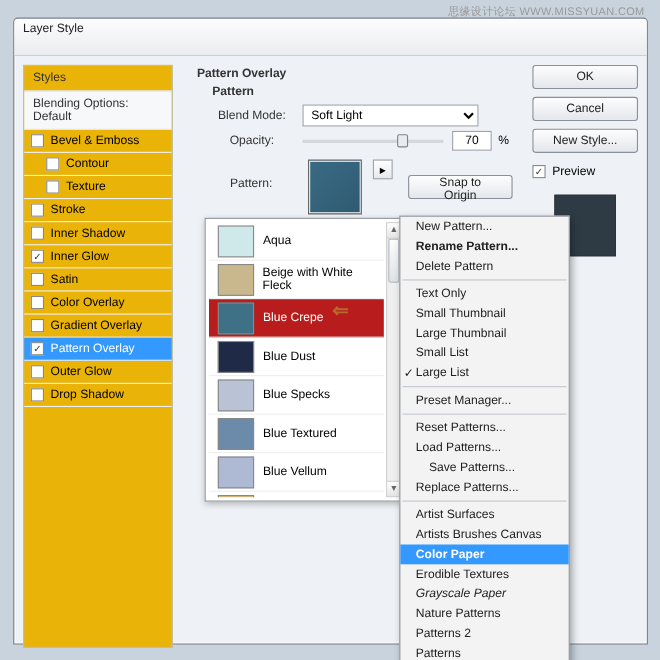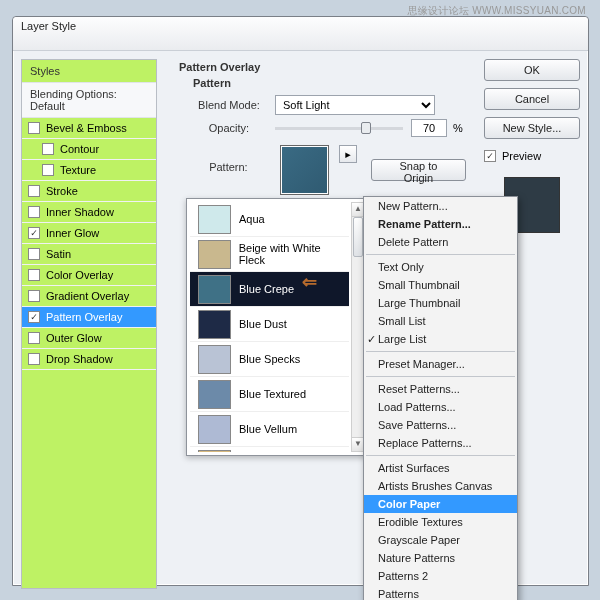--- a/index.html
+++ b/index.html
@@ -1,21 +1,21 @@
 <!DOCTYPE html>
 <html><head>
 <meta charset="utf-8">
 <style>
 *{box-sizing:border-box;font-family:"Segoe UI",Tahoma,sans-serif;font-size:11px;margin:0;padding:0}
 body{background:#c8d3de;width:600px;height:600px;position:relative;overflow:hidden}
 .watermark{position:absolute;right:14px;top:4px;color:#999;font-size:10px;letter-spacing:.3px}
 .dialog{position:absolute;left:12px;top:16px;width:577px;height:570px;background:#eef1f5;border:1px solid #7a7f87;border-radius:4px 4px 0 0;box-shadow:0 0 0 1px #fff inset}
 .titlebar{height:34px;background:linear-gradient(#fdfdfe,#eaecef);border-bottom:1px solid #cacfd6;border-radius:4px 4px 0 0;padding:3px 8px;font-weight:400;color:#222}
 .content{display:flex;padding:8px;height:calc(100% - 22px)}
-.left{width:136px;border:1px solid #b8bdc5;background:#bef264;padding:0}
+.left{width:136px;border:1px solid #b8bdc5;background:#eab308;padding:0}
 .left-head{padding:5px 8px;border-bottom:1px solid #e1e4e9;color:#333}
 .left-sub{padding:5px 8px;border-bottom:1px solid #e1e4e9;color:#333;background:#f7f8fa}
 .ls-item{display:flex;align-items:center;padding:4px 6px;border-bottom:1px solid #f0f1f4;cursor:default}
 .ls-item.selected{background:#3399ff;color:#fff}
 .chk{width:12px;height:12px;border:1px solid #888;background:#fff;margin-right:6px;display:inline-flex;align-items:center;justify-content:center;font-size:9px;color:#333}
 .indent{margin-left:14px}
 .middle{flex:1;padding:0 12px;position:relative}
 .section-title{font-weight:700;color:#333;margin:2px 0 4px 10px}
 .sub-title{font-weight:700;color:#333;margin-left:24px;margin-bottom:6px}
 .row{display:flex;align-items:center;margin:4px 0;padding-left:22px}
@@ -29,21 +29,21 @@
 .tiny-btn{width:18px;height:18px;border:1px solid #9ca3ad;background:linear-gradient(#fff,#e6e9ed);margin-left:10px}
 .btn{height:22px;border:1px solid #8a9099;background:linear-gradient(#fdfdfe,#e4e7eb);border-radius:3px;padding:0 12px;color:#222}
 .right{width:102px;display:flex;flex-direction:column;gap:7px;padding-left:6px}
 .right .btn{width:96px}
 .prev-row{display:flex;align-items:center;margin-top:4px}
 .preview-box{width:56px;height:56px;background:#2e3b45;border:1px solid #333;margin:8px auto 0}
 .pattern-picker{position:absolute;left:186px;top:198px;width:182px;height:258px;background:#fff;border:1px solid #8e939b;box-shadow:0 2px 6px rgba(0,0,0,.25)}
 .pp-list{position:absolute;left:3px;top:3px;right:18px;bottom:3px;overflow:hidden}
 .pp-item{display:flex;align-items:center;height:35px;border-bottom:1px solid #eee}
 .pp-sw{width:33px;height:29px;border:1px solid #888;margin:0 8px}
-.pp-item.sel{background:#0f172a;color:#fff}
+.pp-item.sel{background:#b91c1c;color:#fff}
 .gear-btn{position:absolute;right:-22px;top:4px;width:18px;height:18px;border:1px solid #9ca3ad;background:linear-gradient(#fff,#e6e9ed);border-radius:2px;font-size:10px;text-align:center;line-height:15px}
 .arrow{position:absolute;width:34px;height:14px;color:#b56a2d;font-size:18px;font-weight:700}
 .context{position:absolute;left:363px;top:196px;width:155px;background:#f3f3f3;border:1px solid #8a8f97;box-shadow:2px 3px 7px rgba(0,0,0,.35)}
 .ci{padding:3px 14px;color:#222;white-space:nowrap}
 .ci.sel{background:#3399ff;color:#fff}
 .sep{height:1px;background:#c2c6cc;margin:3px 2px}
 .check{position:absolute;left:3px}
 .scrollbar{position:absolute;right:2px;top:3px;bottom:3px;width:14px;background:#efefef;border:1px solid #cfcfcf}
 .sbt{width:100%;height:14px;background:linear-gradient(#fff,#e5e5e5);border-bottom:1px solid #cfcfcf;text-align:center;font-size:8px;line-height:12px;color:#666}
 .sbb{position:absolute;bottom:0;width:100%;height:14px;background:linear-gradient(#fff,#e5e5e5);border-top:1px solid #cfcfcf;text-align:center;font-size:8px;line-height:12px;color:#666}
@@ -202,24 +202,24 @@
     <div class="ci" style="position: relative;"><span>Text Only</span></div>
     <div class="ci" style="position: relative;"><span>Small Thumbnail</span></div>
     <div class="ci" style="position: relative;"><span>Large Thumbnail</span></div>
     <div class="ci" style="position: relative;"><span>Small List</span></div>
     <div class="ci" style="position: relative;"><span class="check">✓</span><span>Large List</span></div>
     <div class="sep"></div>
     <div class="ci" style="position: relative;"><span>Preset Manager...</span></div>
     <div class="sep"></div>
     <div class="ci" style="position: relative;"><span>Reset Patterns...</span></div>
     <div class="ci" style="position: relative;"><span>Load Patterns...</span></div>
-    <div class="ci" style="position: relative;"><span>Save Patterns...</span></div>
+    <div class="ci" style="position: relative; margin-left: 12px;"><span>Save Patterns...</span></div>
     <div class="ci" style="position: relative;"><span>Replace Patterns...</span></div>
     <div class="sep"></div>
     <div class="ci" style="position: relative;"><span>Artist Surfaces</span></div>
     <div class="ci" style="position: relative;"><span>Artists Brushes Canvas</span></div>
     <div class="ci sel" style="position: relative; font-weight: bold;"><span>Color Paper</span></div>
     <div class="ci" style="position: relative;"><span>Erodible Textures</span></div>
-    <div class="ci" style="position: relative;"><span>Grayscale Paper</span></div>
+    <div class="ci" style="position: relative; font-style: italic;"><span>Grayscale Paper</span></div>
     <div class="ci" style="position: relative;"><span>Nature Patterns</span></div>
     <div class="ci" style="position: relative;"><span>Patterns 2</span></div>
     <div class="ci" style="position: relative;"><span>Patterns</span></div>
   </div>
 
 </body></html>

